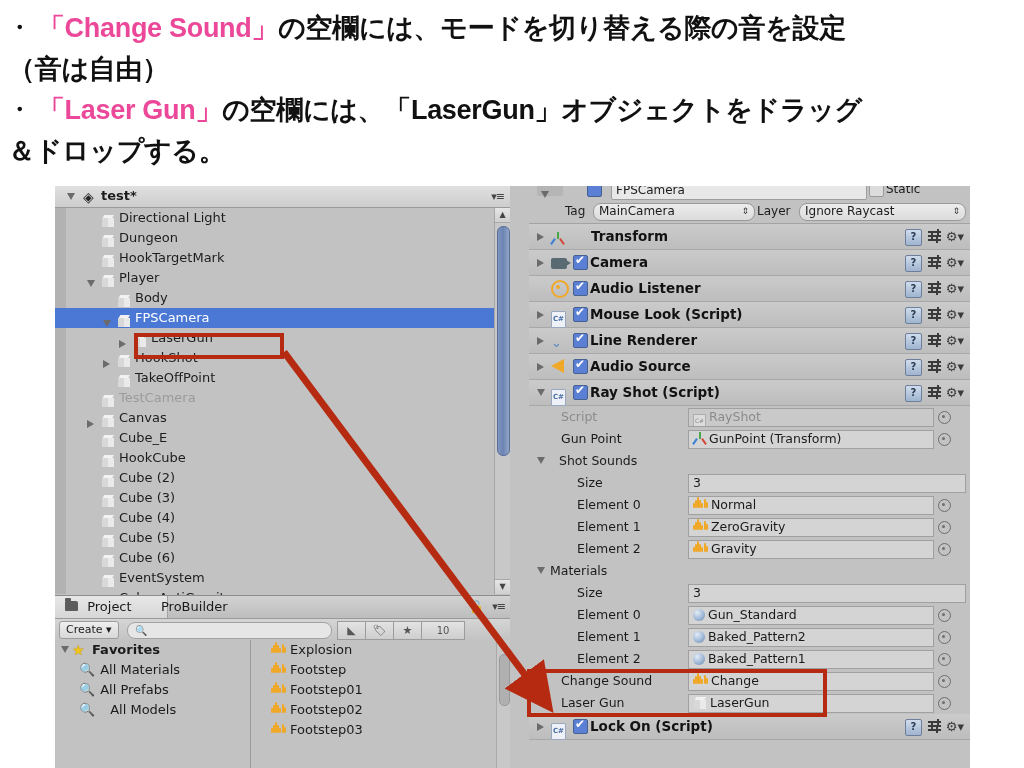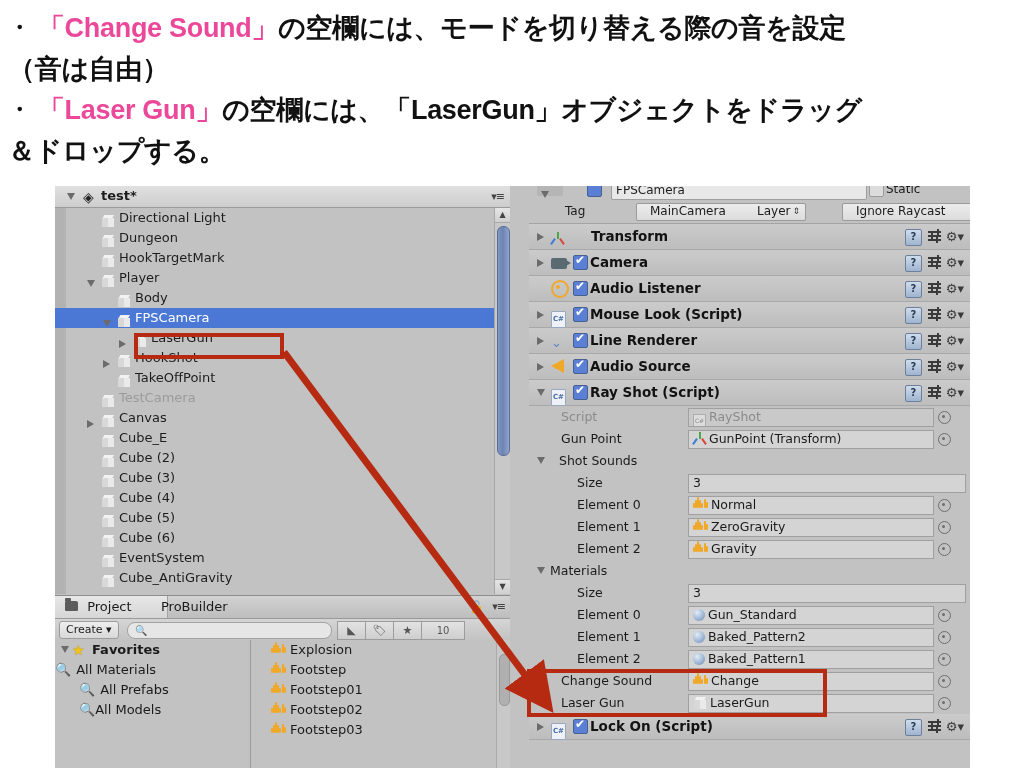--- a/index.html
+++ b/index.html
@@ -109,21 +109,21 @@
      font-size:12px;line-height:15px;padding-left:4px;color:#1c1c1c;overflow:hidden;}
   .obj-ico{position:absolute;left:8px;top:-10px;width:26px;height:20px;background:#b5b5b5;border-radius:2px;}
   .act-chk{position:absolute;left:58px;top:-4px;width:13px;height:13px;background:#5b7fd4;border:1px solid #46618f;border-radius:2px;}
   .static-chk{position:absolute;left:340px;top:-4px;width:13px;height:13px;background:#dcdcdc;border:1px solid #9a9a9a;border-radius:2px;}
   .static-lbl{position:absolute;left:357px;top:-4px;font-size:12px;color:#1c1c1c;}
   .tri-small{position:absolute;left:12px;top:5px;}
 
   .taglayer{position:relative;height:22px;border-bottom:1px solid #a3a3a3;background:#c2c2c2;}
   .tl-lbl{position:absolute;top:3px;font-size:12px;color:#1c1c1c;}
   .tl-pop{position:absolute;top:2px;height:16px;background:linear-gradient(#ececec,#dcdcdc);
-    border:1px solid #9a9a9a;border-radius:2px;font-size:12px;line-height:15px;color:#1b1b1b;padding-left:13px;margin-left:43px;}
+    border:1px solid #9a9a9a;border-radius:8px;font-size:12px;line-height:15px;color:#1b1b1b;padding-left:5px;}
   .tl-pop .ar{position:absolute;right:5px;top:-1px;font-size:9px;color:#3a3a3a;line-height:17px;}
 
   .comp{position:relative;height:25px;border-bottom:1px solid #a8a8a8;
     background:linear-gradient(#cbcbcb,#bdbdbd);}
   .comp .fold{position:absolute;left:8px;top:9px;}
   .comp .cico{position:absolute;left:22px;top:4px;width:16px;height:16px;}
   .comp .ccb{position:absolute;left:44px;top:5px;width:13px;height:13px;background:#5b7fd4;border:1px solid #46618f;border-radius:2px;}
   .comp .ccb:after{content:"✔";position:absolute;left:1px;top:-3px;font-size:12px;color:#fff;}
   .comp .cname{position:absolute;top:4px;font-size:13.5px;font-weight:700;color:#121212;}
   .comp .rico{position:absolute;top:5px;}
@@ -242,20 +242,24 @@
               </span>
               <span class="cb" style="left:46px"><span class="cube"><i class="top"></i><i class="lft"></i><i class="rgt"></i></span></span>
               <span class="lbl" style="left:64px">Canvas</span>
             </div>
             <div class="hrow">
               <span class="cb" style="left:46px"><span class="cube"><i class="top"></i><i class="lft"></i><i class="rgt"></i></span></span>
               <span class="lbl" style="left:64px">Cube_E</span>
             </div>
             <div class="hrow">
               <span class="cb" style="left:46px"><span class="cube"><i class="top"></i><i class="lft"></i><i class="rgt"></i></span></span>
+              <span class="lbl" style="left:64px">HookCube</span>
+            </div>
+            <div class="hrow">
+              <span class="cb" style="left:46px"><span class="cube"><i class="top"></i><i class="lft"></i><i class="rgt"></i></span></span>
               <span class="lbl" style="left:64px">Cube (2)</span>
             </div>
             <div class="hrow">
               <span class="cb" style="left:46px"><span class="cube"><i class="top"></i><i class="lft"></i><i class="rgt"></i></span></span>
               <span class="lbl" style="left:64px">Cube (3)</span>
             </div>
             <div class="hrow">
               <span class="cb" style="left:46px"><span class="cube"><i class="top"></i><i class="lft"></i><i class="rgt"></i></span></span>
               <span class="lbl" style="left:64px">Cube (4)</span>
             </div>
@@ -312,23 +316,23 @@
         </div>
       </div>
       <div class="pbody">
         <div class="pleft">
           <div class="prow" style="padding-left:24px;font-weight:700">
             <span class="tri-d tw"></span>
             <span class="star" style="position:absolute;left:17px;top:0">★</span>
             <span style="margin-left:13px">Favorites</span>
           </div>
           <div id="fav-rows">
-              <div class="prow" style=""><span class="mag2">🔍</span><span style="margin-left:5px">All Materials</span></div>
+              <div class="prow" style="padding-left:24px"><span class="mag2">🔍</span><span style="margin-left:5px">All Materials</span></div>
               <div class="prow" style="padding-left:24px"><span class="mag2">🔍</span><span style="margin-left:5px">All Prefabs</span></div>
-              <div class="prow" style="padding-left:24px"><span class="mag2">🔍</span><span style="margin-left:0">All Models</span></div>
+              <div class="prow" style="padding-left:24px"><span class="mag2">🔍</span><span style="margin-left:15px">All Models</span></div>
             </div>
         </div>
         <div class="pright">
           <div id="asset-rows">
               <div class="arow"><span class="snd"><b style="left:0px;height:5px"></b><b style="left:2.1px;height:8px"></b><b style="left:4.2px;height:11px"></b><b style="left:6.300000000000001px;height:8px"></b><b style="left:8.4px;height:5px"></b><b style="left:10.5px;height:9px"></b><b style="left:12.600000000000001px;height:6px"></b></span><span style="margin-left:4px">Explosion</span></div>
               <div class="arow"><span class="snd"><b style="left:0px;height:5px"></b><b style="left:2.1px;height:8px"></b><b style="left:4.2px;height:11px"></b><b style="left:6.300000000000001px;height:8px"></b><b style="left:8.4px;height:5px"></b><b style="left:10.5px;height:9px"></b><b style="left:12.600000000000001px;height:6px"></b></span><span style="margin-left:4px">Footstep</span></div>
               <div class="arow"><span class="snd"><b style="left:0px;height:5px"></b><b style="left:2.1px;height:8px"></b><b style="left:4.2px;height:11px"></b><b style="left:6.300000000000001px;height:8px"></b><b style="left:8.4px;height:5px"></b><b style="left:10.5px;height:9px"></b><b style="left:12.600000000000001px;height:6px"></b></span><span style="margin-left:4px">Footstep01</span></div>
               <div class="arow"><span class="snd"><b style="left:0px;height:5px"></b><b style="left:2.1px;height:8px"></b><b style="left:4.2px;height:11px"></b><b style="left:6.300000000000001px;height:8px"></b><b style="left:8.4px;height:5px"></b><b style="left:10.5px;height:9px"></b><b style="left:12.600000000000001px;height:6px"></b></span><span style="margin-left:4px">Footstep02</span></div>
               <div class="arow"><span class="snd"><b style="left:0px;height:5px"></b><b style="left:2.1px;height:8px"></b><b style="left:4.2px;height:11px"></b><b style="left:6.300000000000001px;height:8px"></b><b style="left:8.4px;height:5px"></b><b style="left:10.5px;height:9px"></b><b style="left:12.600000000000001px;height:6px"></b></span><span style="margin-left:4px">Footstep03</span></div>
             </div>

